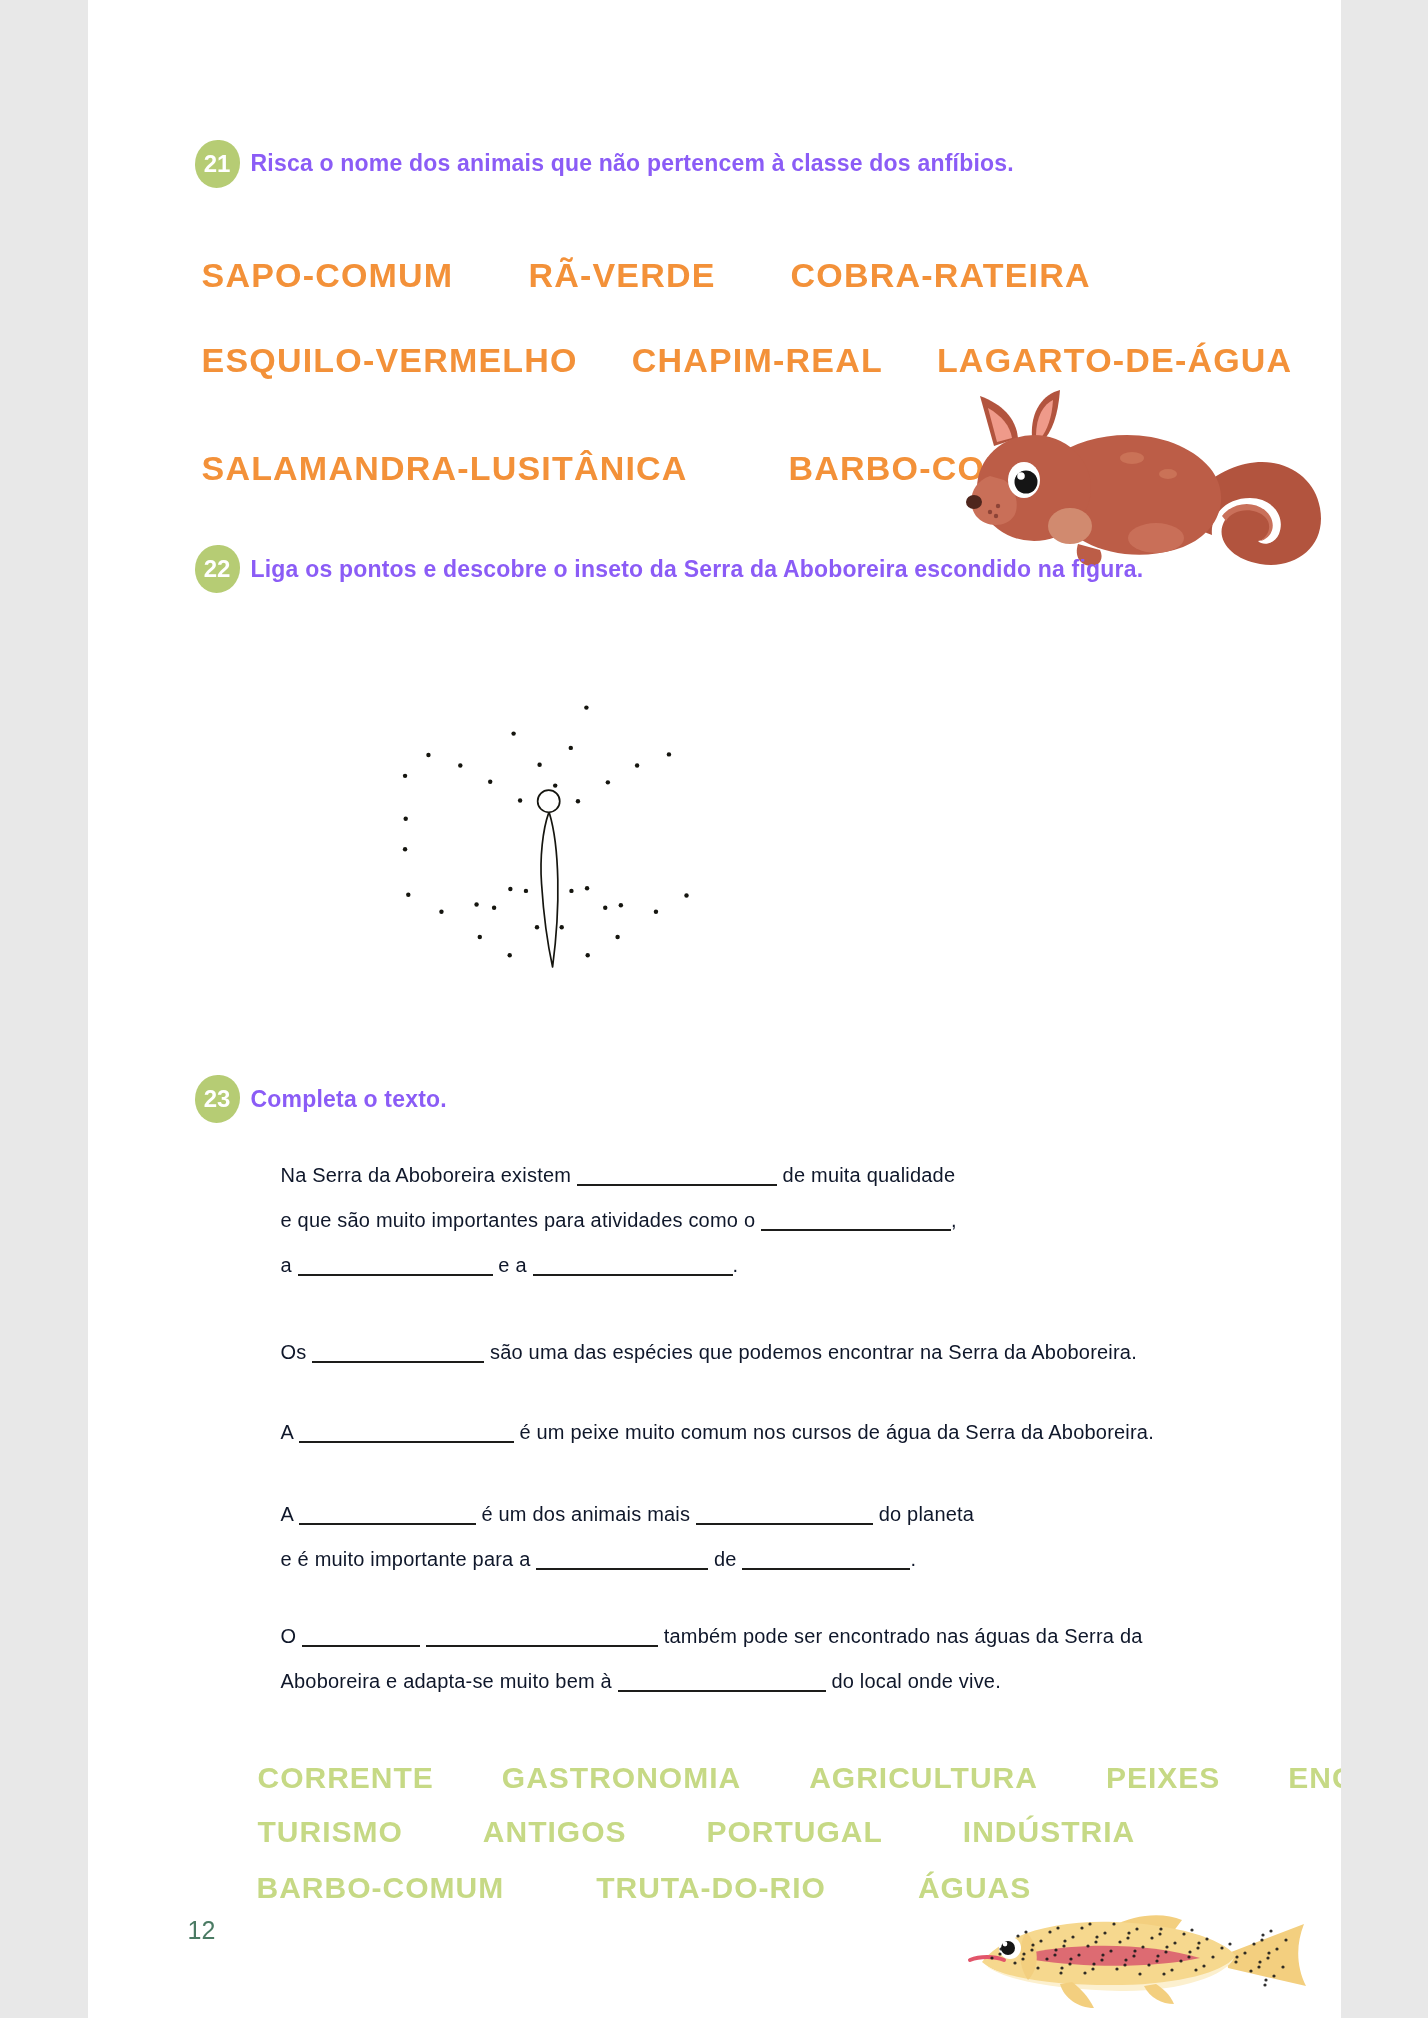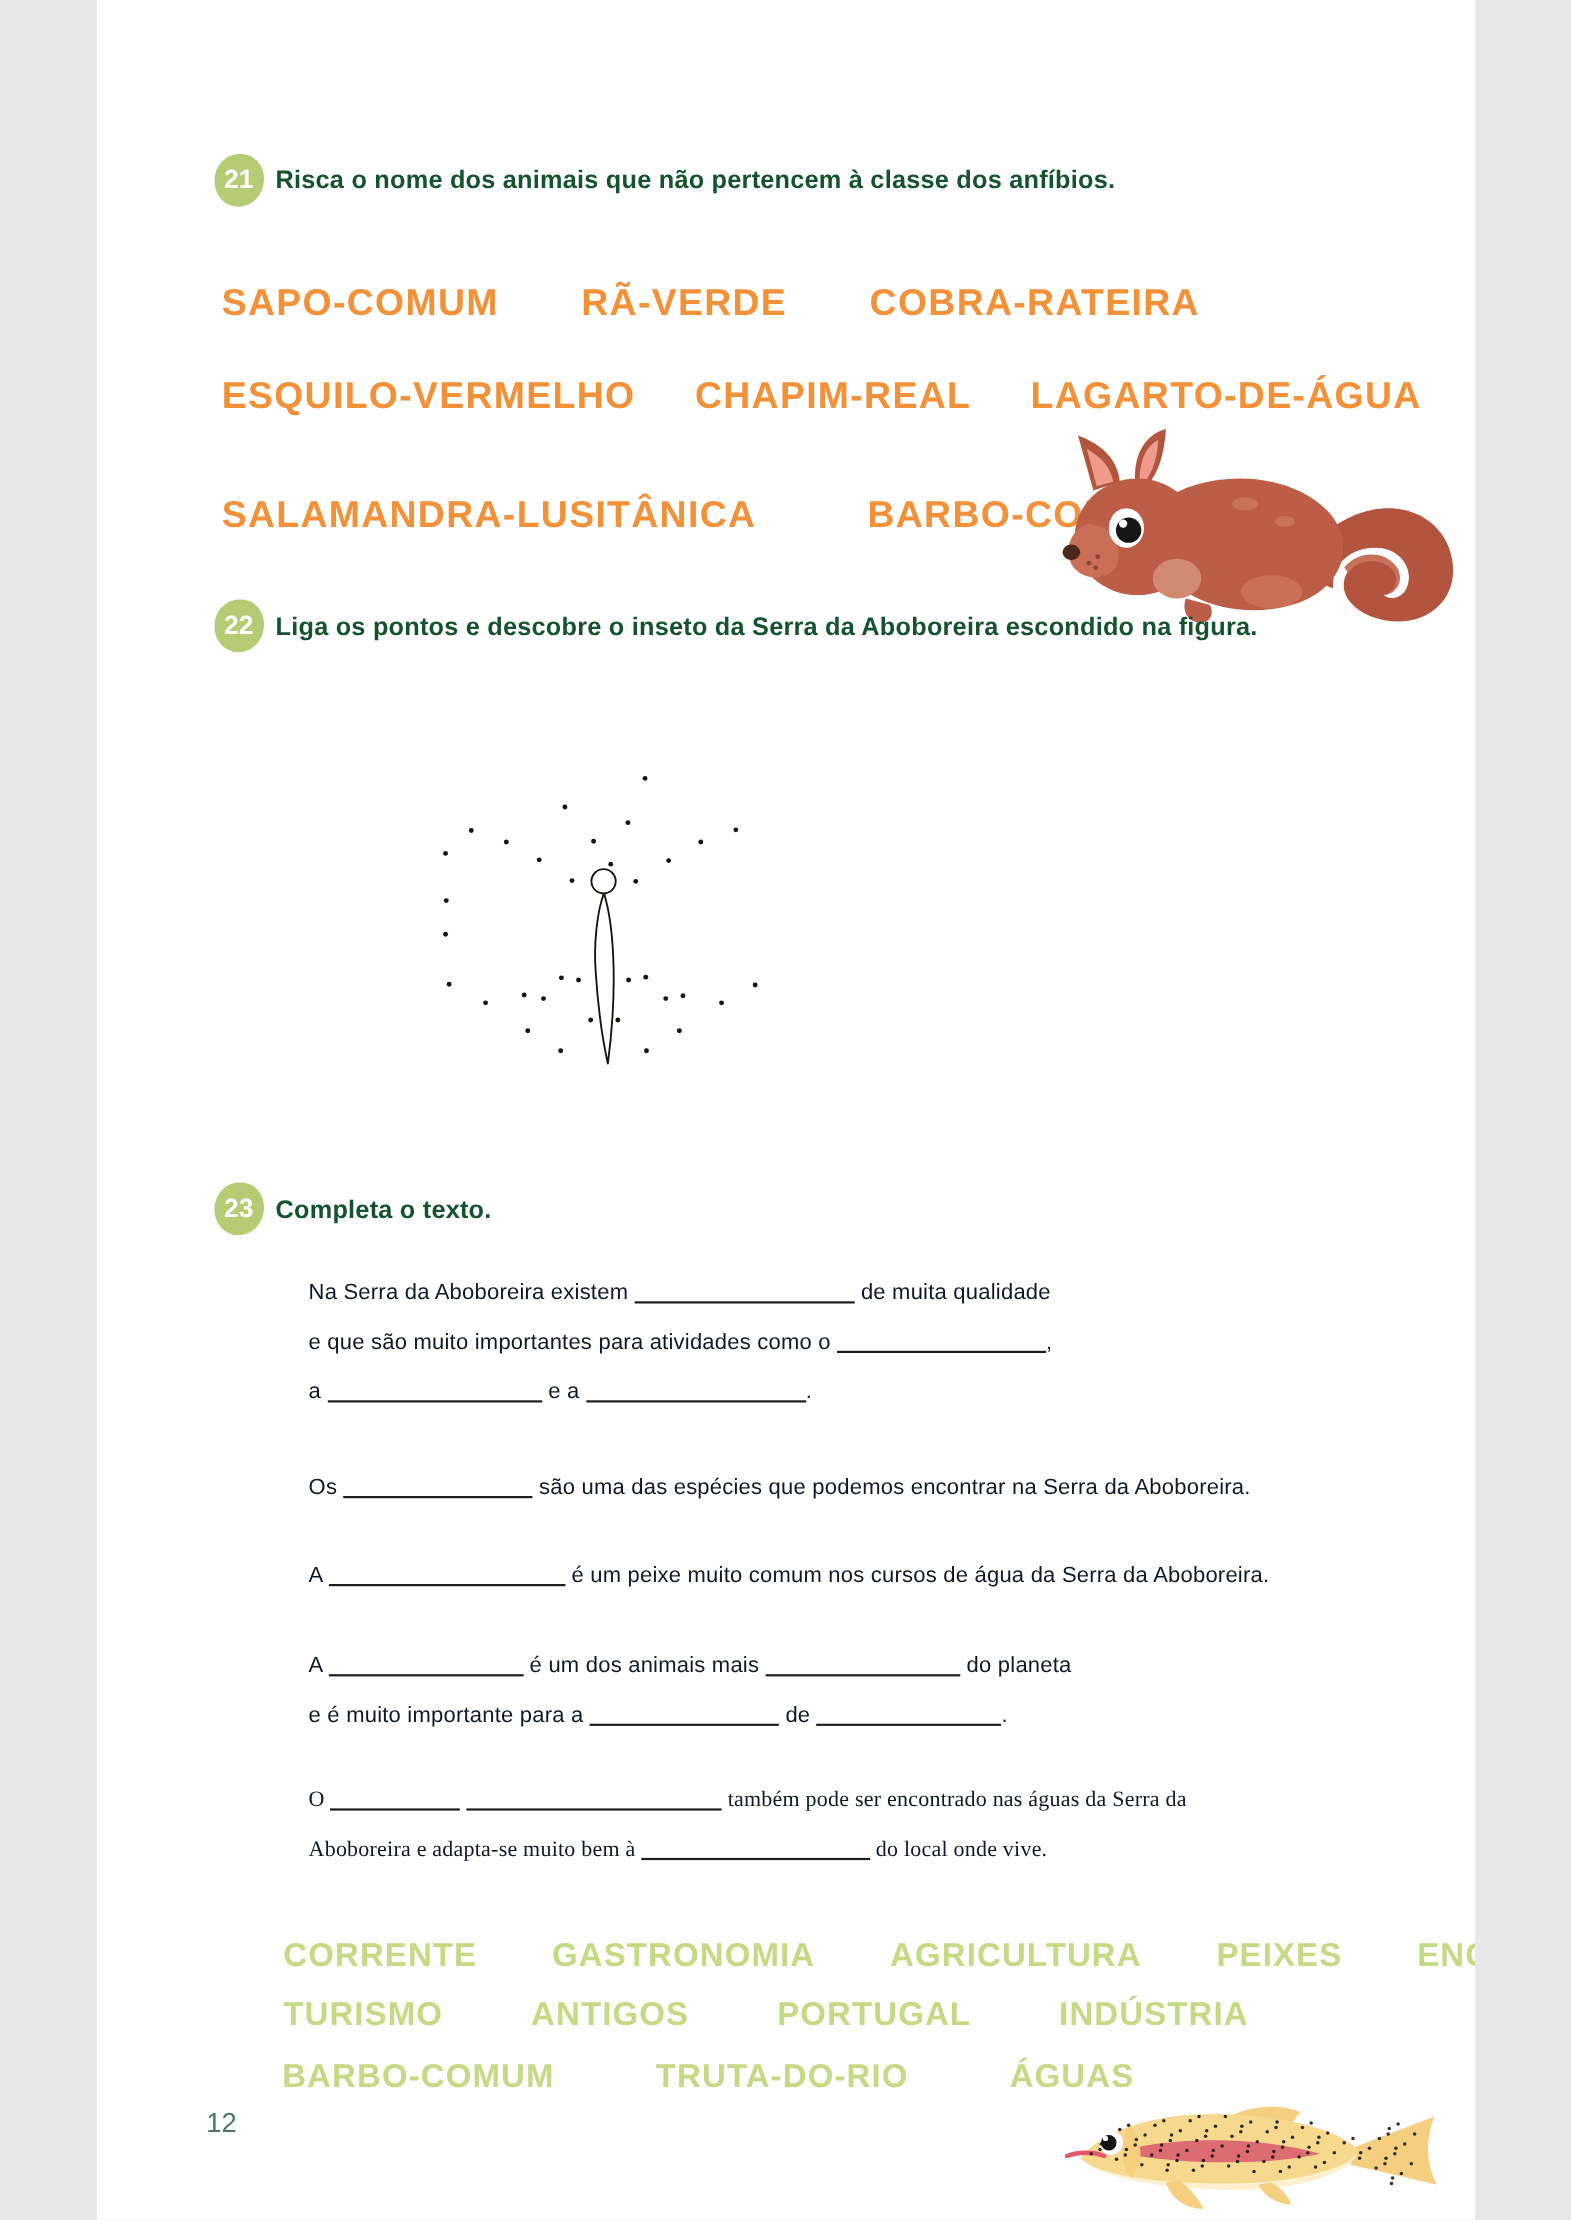--- a/index.html
+++ b/index.html
@@ -8,21 +8,21 @@
     margin:0 auto; overflow:hidden;
     font-family:"Liberation Sans","DejaVu Sans",sans-serif;
   }
   
   .badge{
     position:absolute; left:107px; width:45px; height:48px; border-radius:50% 46% 52% 48%;
     background:#b6cc74; color:#ffffff; font-weight:bold; font-size:24px;
     display:flex; align-items:center; justify-content:center;
   }
   .ex-title{
-    position:absolute; left:163px; font-size:23px; font-weight:bold; color:#14532d;
+    position:absolute; left:163px; font-size:23px; font-weight:bold; color:#8b5cf6;
     letter-spacing:.2px; white-space:nowrap;
   }
   
   .animal-row{position:absolute; left:114px; display:flex; white-space:nowrap;}
   .animal-row.r0{top:256px; gap:75px;}
   .animal-row.r1{top:341px; gap:54px;}
   .animal-row.r2{top:449px; gap:101px;}
   .animal-word{font-size:34px; font-weight:bold; color:#f39139; letter-spacing:1.2px;}
   
   .figure-svg{position:absolute; left:280px; top:600px;}
@@ -162,21 +162,21 @@
   <div class="para" style="top:1330px;">
       <div class="text-line"><span>Os </span><span class="blank" style="width: 172px;"></span><span> são uma das espécies que podemos encontrar na Serra da Aboboreira.</span></div>
     </div>
   <div class="para" style="top:1410px;">
       <div class="text-line"><span>A </span><span class="blank" style="width: 215px;"></span><span> é um peixe muito comum nos cursos de água da Serra da Aboboreira.</span></div>
     </div>
   <div class="para" style="top:1492px;">
       <div class="text-line"><span>A </span><span class="blank" style="width: 177px;"></span><span> é um dos animais mais </span><span class="blank" style="width: 177px;"></span><span> do planeta</span></div>
       <div class="text-line"><span>e é muito importante para a </span><span class="blank" style="width: 172px;"></span><span> de </span><span class="blank" style="width: 168px;"></span><span>.</span></div>
     </div>
-  <div class="para" style="top:1614px;font-family:Liberation Serif, serif;">
+  <div class="para" style="top:1614px;">
       <div class="text-line"><span>O </span><span class="blank" style="width: 118px;"></span><span class="blank" style="width: 232px;"></span><span> também pode ser encontrado nas águas da Serra da</span></div>
       <div class="text-line"><span>Aboboreira e adapta-se muito bem à </span><span class="blank" style="width: 208px;"></span><span> do local onde vive.</span></div>
     </div>
 
   <div class="bank-row b0">
       <span class="bank-word">CORRENTE</span>
       <span class="bank-word">GASTRONOMIA</span>
       <span class="bank-word">AGRICULTURA</span>
       <span class="bank-word">PEIXES</span>
       <span class="bank-word">ENGUIA</span>

